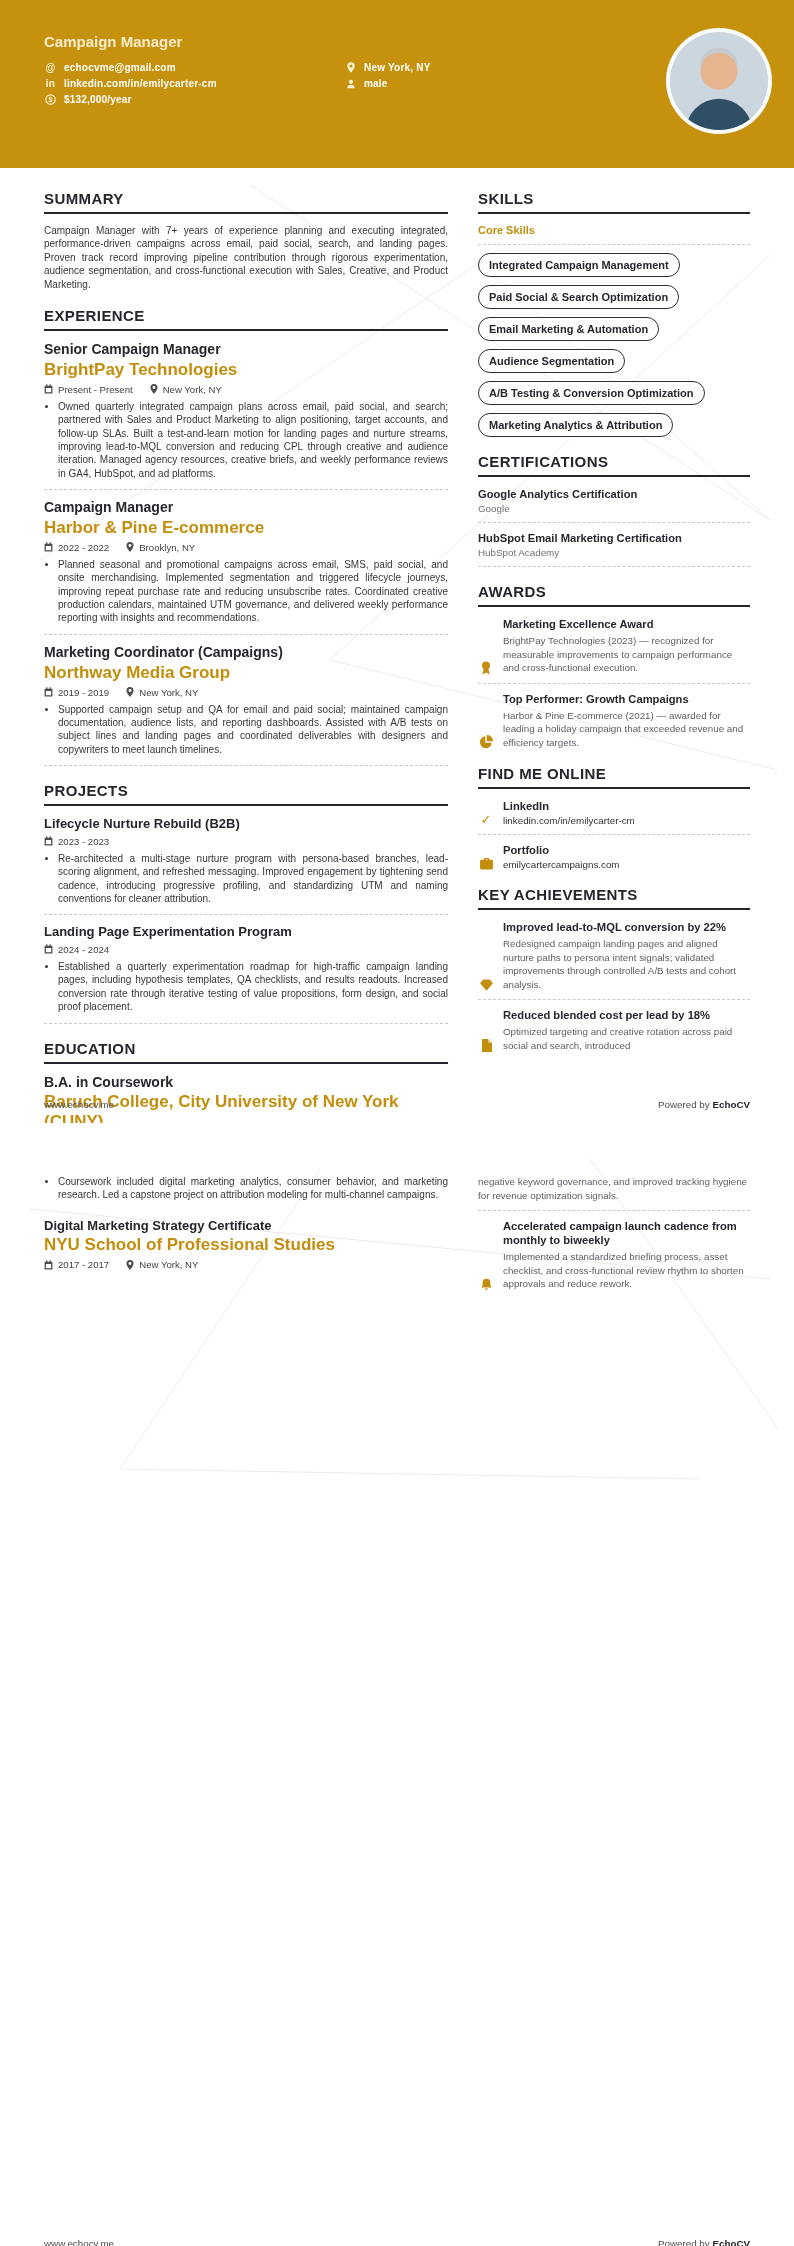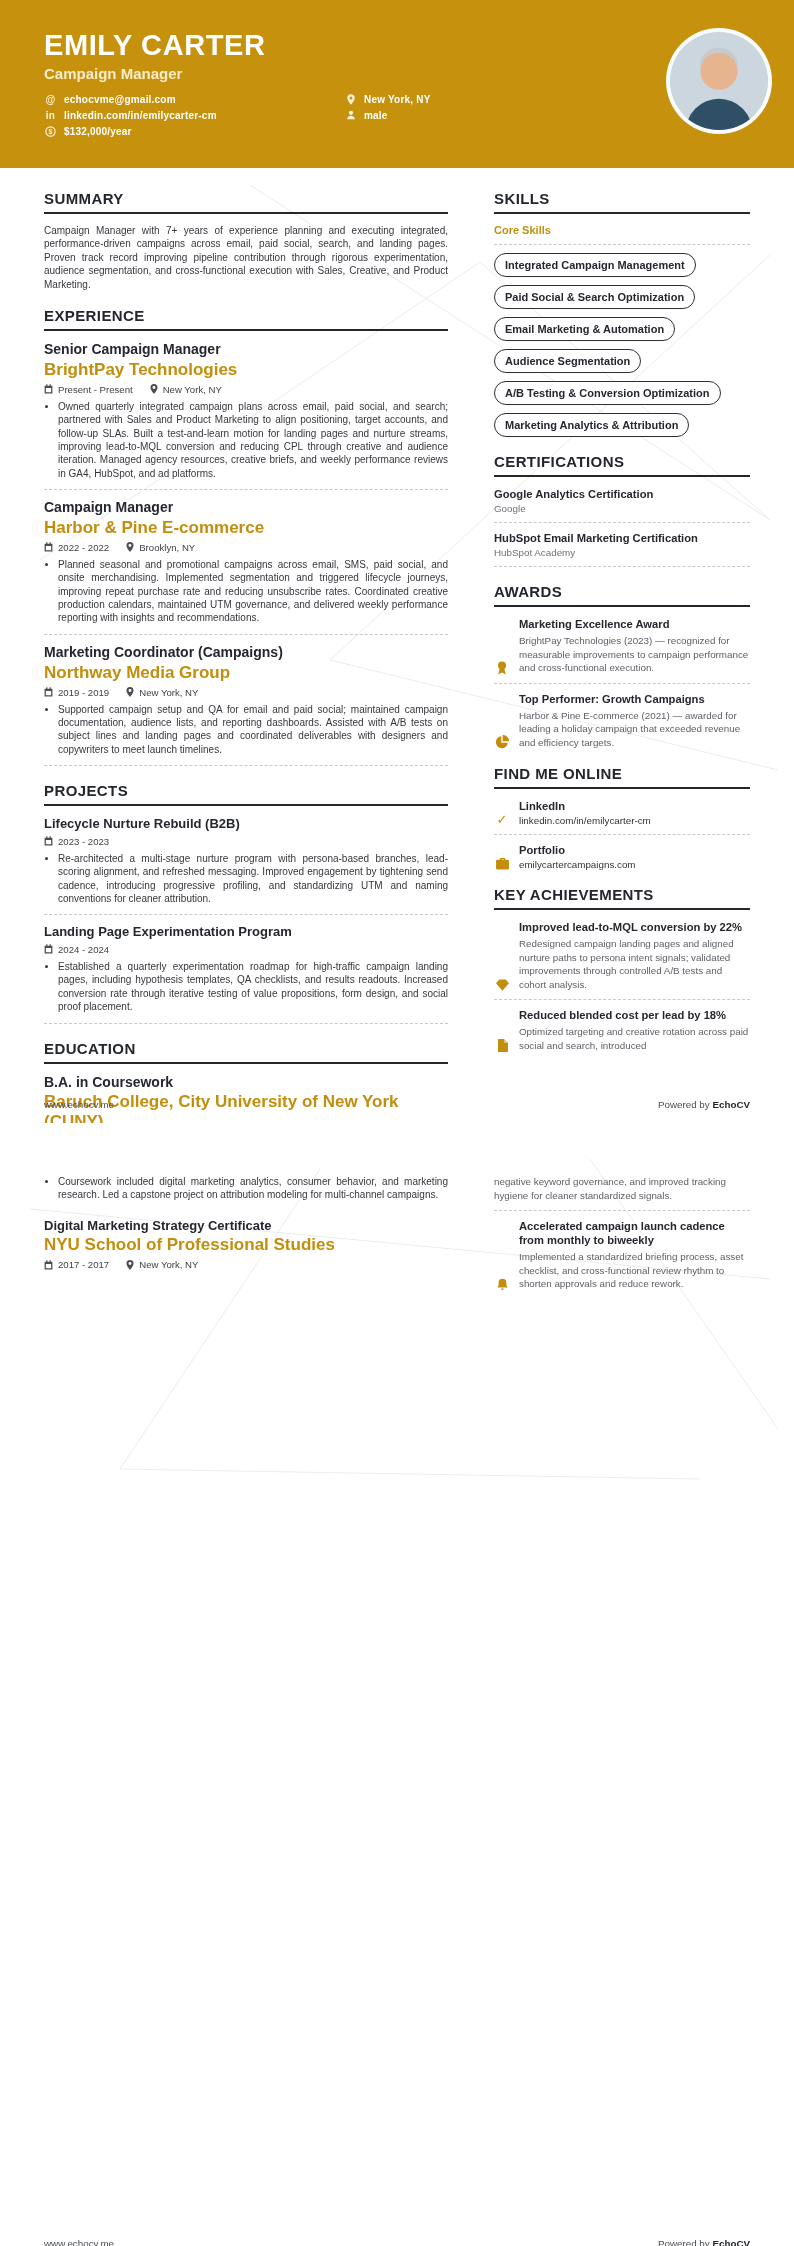--- a/index.html
+++ b/index.html
@@ -18,21 +18,21 @@
   .hd-title{font-size:15px;font-weight:700;color:#f8eccb;margin-top:3px}
   .hd-contact{display:flex;margin-top:12px}
   .hd-col{display:flex;flex-direction:column;gap:5px}
   .hd-col.c1{width:300px}
   .hd-row{display:flex;align-items:center;gap:7px;font-size:10px;font-weight:700;letter-spacing:.2px}
   .hic{display:inline-flex;width:13px;justify-content:center;align-items:center;color:#fcf2d8;font-size:10px;font-weight:800}
   .avatar{position:absolute;top:28px;right:22px;width:106px;height:106px;border-radius:50%;border:4px solid rgba(255,255,255,.92);overflow:hidden;background:#cfd8df}
   .avatar svg{display:block;width:100%;height:100%}
 
   
-  .body{position:relative;z-index:1;display:flex;gap:46px;padding:22px 44px 0}
+  .body{position:relative;z-index:1;display:flex;gap:30px;padding:22px 44px 0}
   .col-l{flex:0 0 404px;width:404px}
   .col-r{flex:1;min-width:0}
   .sec-h{font-size:15px;font-weight:800;letter-spacing:.4px;color:var(--ink);padding-bottom:5px;border-bottom:2.5px solid var(--ink);margin-bottom:10px}
   section{margin-bottom:16px}
   .p{font-size:10px;line-height:1.34;color:#34373d;text-align:justify}
 
   
   .job-title{font-size:14px;font-weight:700;color:#24272e;line-height:1.2}
   .proj-title{font-size:13px;font-weight:700;color:#24272e;line-height:1.2}
   .company{font-size:17px;font-weight:800;color:var(--accent);margin-top:2px}
@@ -73,21 +73,20 @@
       <g stroke="#ececec" stroke-width="1" fill="none">
         <path d="M250 185 L770 520"></path>
         <path d="M770 255 L330 660"></path>
         <path d="M40 560 L480 262"></path>
         <path d="M480 262 L770 520"></path>
         <path d="M330 660 L778 770"></path>
       </g>
     </svg>
 
     <header class="hd">
-      <div class="hd-name">EMILY CARTER</div>
       <div class="hd-title">Campaign Manager</div>
       <div class="hd-contact">
         <div class="hd-col c1">
           <div class="hd-row">
             <span class="hic">@</span>
             <span>echocvme@gmail.com</span>
           </div>
           <div class="hd-row">
             <span class="hic">in</span>
             <span>linkedin.com/in/emilycarter-cm</span>
@@ -431,21 +430,21 @@
                   </svg>
                 </span>
               <span>New York, NY</span>
             </div>
           </article>
         </section>
       </div>
 
       <div class="col-r">
         <section>
-          <div class="cont-desc">negative keyword governance, and improved tracking hygiene for cleaner standardized signals.</div>
+          <div class="cont-desc">negative keyword governance, and improved tracking hygiene for revenue optimization signals.</div>
           <div class="dashed sm"></div>
           <div class="itm">
             <span class="gi">
               <svg width="13" height="13" viewBox="0 0 14 14">
                   <path fill="currentColor" d="M7 .8a4.2 4.2 0 0 1 4.2 4.2v3l1.4 2.3H1.4L2.8 8V5A4.2 4.2 0 0 1 7 .8zM5.4 11.2a1.6 1.6 0 0 0 3.2 0z"></path>
                 </svg>
             </span>
             <div>
               <div class="itm-title">Accelerated campaign launch cadence from monthly to biweekly</div>
               <div class="itm-desc">Implemented a standardized briefing process, asset checklist, and cross-functional review rhythm to shorten approvals and reduce rework.</div>

